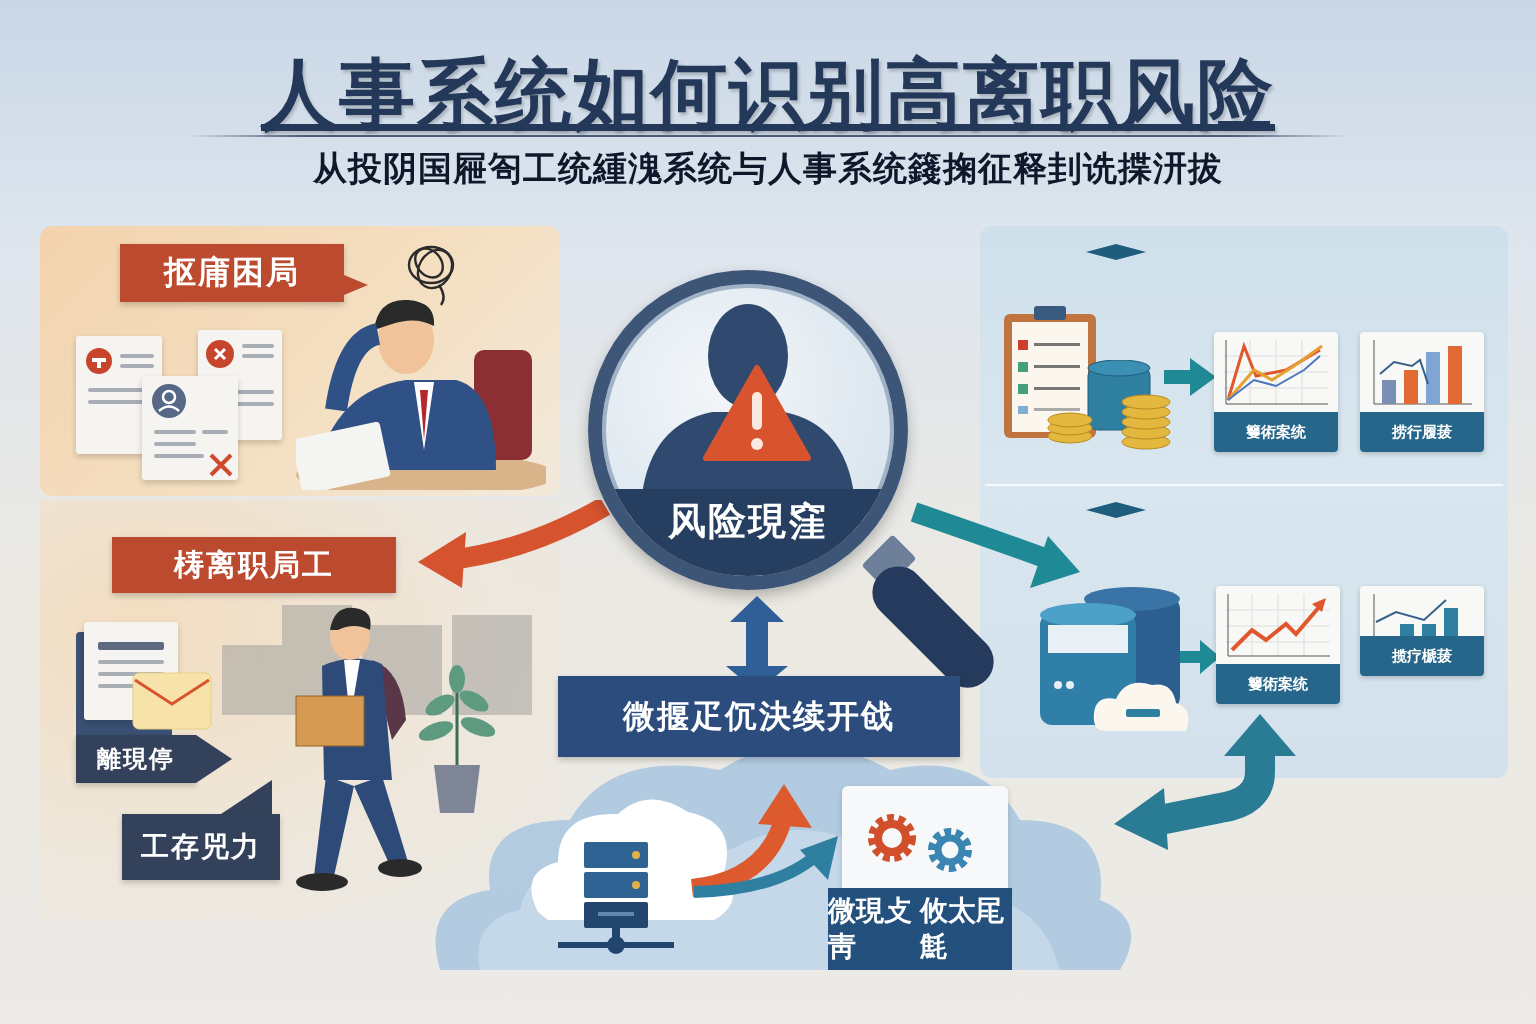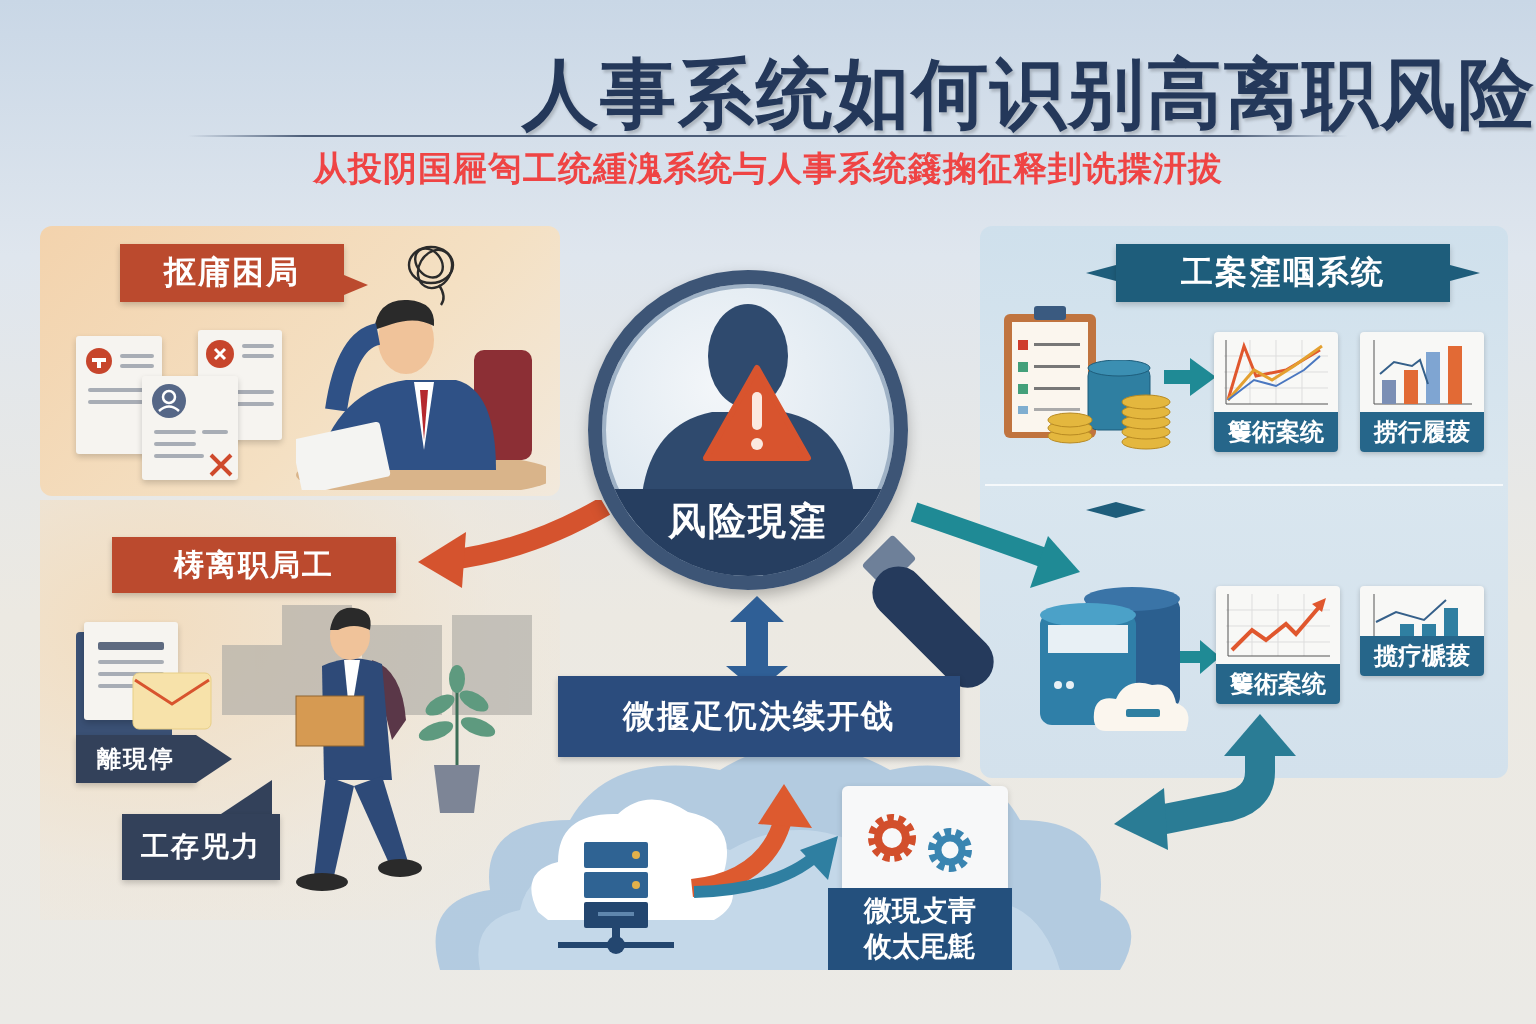--- a/index.html
+++ b/index.html
@@ -6,32 +6,33 @@
   html, body { width: 1536px; height: 1024px; overflow: hidden; }
   body {
     position: relative;
     font-family: "DejaVu Sans", "Liberation Sans", sans-serif;
     background: linear-gradient(180deg, #c9d7e6 0%, #dfe6ee 25%, #ece9e2 60%, #ebeae6 100%);
   }
   .abs { position: absolute; }
 
   
   .title {
-    left: 0; top: 44px; width: 1536px; text-align: right;
+    left: 0; top: 44px; width: 1536px; text-align: center;
     font-size: 76px; font-weight: bold; color: #24385a;
     letter-spacing: 2px;
     text-shadow: 2px 3px 3px rgba(0,0,0,0.18);
+    text-decoration: underline;
   }
   .title-rule {
     left: 188px; top: 135px; width: 1160px; height: 2px;
     background: linear-gradient(90deg, rgba(60,80,110,0) 0%, #4c5d78 10%, #4c5d78 90%, rgba(60,80,110,0) 100%);
   }
   .subtitle {
     left: 0; top: 146px; width: 1536px; text-align: center;
-    font-size: 34px; font-weight: bold; color: #ef4444; letter-spacing: 1px;
+    font-size: 34px; font-weight: bold; color: #0f172a; letter-spacing: 1px;
   }
 
   
   .left-panel {
     left: 40px; top: 226px; width: 520px; height: 270px;
     border-radius: 12px;
     background: linear-gradient(135deg, #f3d3ad 0%, #f4e0c3 60%, #f2e9dc 100%);
   }
   .left-lower {
     left: 40px; top: 500px; width: 520px; height: 420px;
@@ -67,21 +68,21 @@
   .doc-line { height: 4px; background: #a8adb5; border-radius: 2px; position: absolute; }
 
   
   .chart-card {
     background: #f8f8f6; border-radius: 4px;
     box-shadow: 0 2px 5px rgba(0,0,0,0.2);
   }
   .card-label {
     left: 0; bottom: 0; width: 100%; height: 40px;
     display: flex; align-items: center; justify-content: center;
-    background: #26668a; color: #fff; font-size: 24px; font-weight: bold;
+    background: #26668a; color: #fff; font-size: 15px; font-weight: bold;
     border-radius: 0 0 4px 4px;
   }
 
   
   .lens {
     left: 588px; top: 270px; width: 320px; height: 320px; border-radius: 50%;
     border: 14px solid #3d5576;
     background: radial-gradient(circle at 40% 35%, #f3f6f9 0%, #dbe6ef 70%, #c9d7e4 100%);
     overflow: hidden;
     box-shadow: 0 6px 14px rgba(0,0,0,0.25), inset 0 0 0 4px #9fb2c6;
@@ -98,21 +99,21 @@
     background: #253a5c; border-radius: 26px;
     transform: rotate(45deg); transform-origin: 0 50%;
   }
   .handle-collar {
     left: 872px; top: 540px; width: 34px; height: 44px;
     background: #6e8099; border-radius: 4px;
     transform: rotate(45deg);
   }
 
   .bottom-box-label {
-    display: flex; flex-direction: column; align-items: center; justify-content: center;
+    display: flex; align-items: center; justify-content: center;
     color: #fff; font-weight: bold; font-size: 28px; line-height: 36px;
   }
 </style>
 </head>
 <body>
 
 <div class="abs title">人事系统如何识别高离职风险</div>
 <div class="abs title-rule"></div>
 <div class="abs subtitle">从投阴国屜匌工统緟溾系统与人事系统籛掬征释刲诜揲汧拔</div>
 
@@ -309,21 +310,20 @@
     </g>
   </svg>
 </div>
 <div class="abs bottom-box-label" style="left:828px;top:888px;width:184px;height:82px;background:#24507d;">
   <div>微現攴靑</div>
   <div>攸太㞑㲬</div>
 </div>
 
 <div class="abs" style="left:1086px;top:244px;display:flex;align-items:center;">
   <div class="tail-teal-l"></div>
-  <div class="banner banner-teal" style="width:334px;height:58px;font-size:32px;">工案窪啯系统</div>
   <div class="tail-teal-r"></div>
 </div>
 
 <svg class="abs" style="left:1000px;top:302px;" width="100" height="140" viewBox="0 0 100 140">
   <rect x="4" y="12" width="92" height="124" rx="6" fill="#c0743f"></rect>
   <rect x="12" y="20" width="76" height="110" fill="#fbf6ee"></rect>
   <rect x="34" y="4" width="32" height="14" rx="3" fill="#3a5a80"></rect>
   <rect x="18" y="38" width="10" height="10" fill="#cf3d2e"></rect>
     <rect x="34" y="41" width="46" height="3" fill="#777"></rect>
   <rect x="18" y="60" width="10" height="10" fill="#43a07a"></rect>

